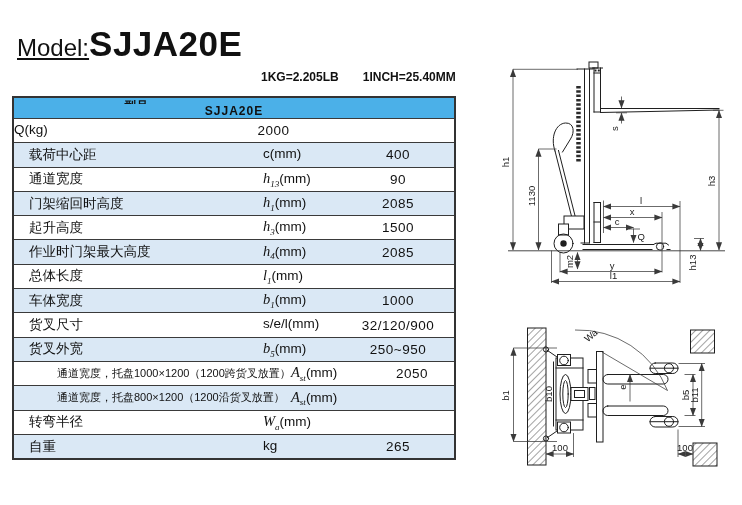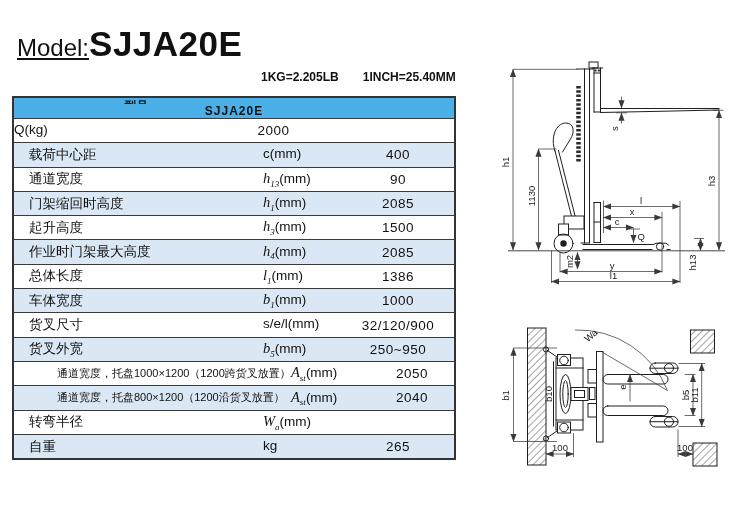--- a/index.html
+++ b/index.html
@@ -85,21 +85,20 @@
       <div class="c-val">1500</div>
     </div>
     <div class="row">
       <div class="c-label">作业时门架最大高度</div>
       <div class="c-sym"><span class="sym it">h</span><sub class="it">4</sub><span class="unit">(mm)</span></div>
       <div class="c-val">2085</div>
     </div>
     <div class="row">
       <div class="c-label">总体长度</div>
       <div class="c-sym"><span class="sym it">l</span><sub class="it">1</sub><span class="unit">(mm)</span></div>
-      <div class="c-val">1386</div>
     </div>
     <div class="row">
       <div class="c-label">车体宽度</div>
       <div class="c-sym"><span class="sym it">b</span><sub class="it">1</sub><span class="unit">(mm)</span></div>
       <div class="c-val">1000</div>
     </div>
     <div class="row">
       <div class="c-label">货叉尺寸</div>
       <div class="c-sym"><span class="sym">s/e/l</span><sub></sub><span class="unit">(mm)</span></div>
       <div class="c-val">32/120/900</div>
@@ -110,21 +109,20 @@
       <div class="c-val">250~950</div>
     </div>
     <div class="row long">
       <div class="c-label">通道宽度，托盘1000×1200（1200跨货叉放置）</div>
       <div class="c-sym"><span class="sym it">A</span><sub class="it">st</sub><span class="unit">(mm)</span></div>
       <div class="c-val">2050</div>
     </div>
     <div class="row long">
       <div class="c-label">通道宽度，托盘800×1200（1200沿货叉放置）</div>
       <div class="c-sym"><span class="sym it">A</span><sub class="it">st</sub><span class="unit">(mm)</span></div>
-      <div class="c-val">2040</div>
     </div>
     <div class="row">
       <div class="c-label">转弯半径</div>
       <div class="c-sym"><span class="sym it">W</span><sub class="it">a</sub><span class="unit">(mm)</span></div>
     </div>
     <div class="row">
       <div class="c-label">自重</div>
       <div class="c-sym"><span class="sym">kg</span><sub></sub><span class="unit"></span></div>
       <div class="c-val">265</div>
     </div>

